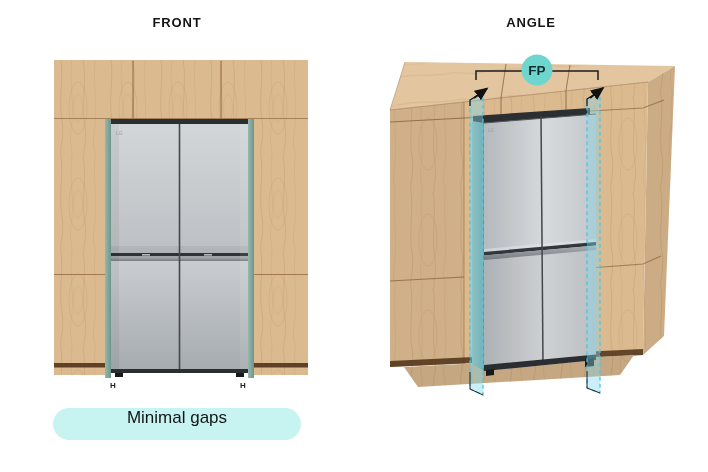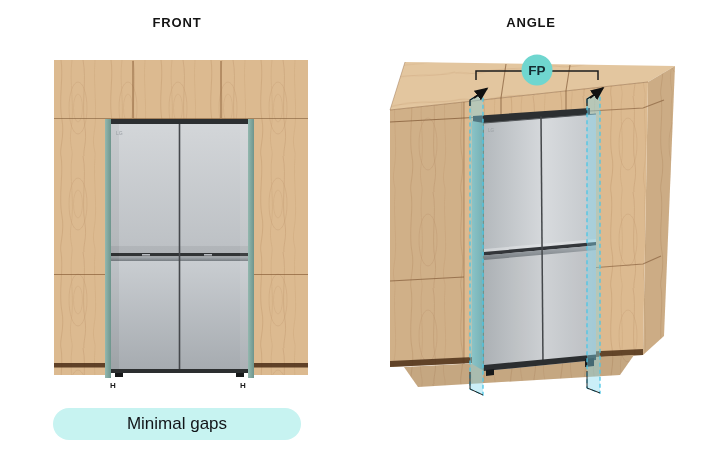--- a/index.html
+++ b/index.html
@@ -10,21 +10,21 @@
   .panel{position:absolute;top:0;width:354px;height:472px;}
   .panel-front{left:0;}
   .panel-angle{left:354px;}
   .panel-title{
     position:absolute;top:15px;left:0;width:100%;text-align:center;
     font-size:13px;font-weight:700;letter-spacing:.8px;color:#141414;
   }
   .caption-pill{
     position:absolute;top:408px;left:50%;transform:translateX(-50%);
     height:32px;box-sizing:border-box;border-radius:17px;background:#c7f3f1;
-    display:flex;align-items:center;justify-content:center;
+    display:flex;justify-content:center;
     font-size:17px;font-weight:500;color:#121519;
   }
   .pill-solid{width:248px;}
   .pill-dashed{width:264px;border:2px dashed #63cfe9;background:#c9f4f2;}
   svg{position:absolute;display:block;}
   svg text{font-family:"Liberation Sans",sans-serif;}
   .illu-front{left:54px;top:60px;}
   .illu-angle{left:0;top:44px;}
 </style>
 </head>

